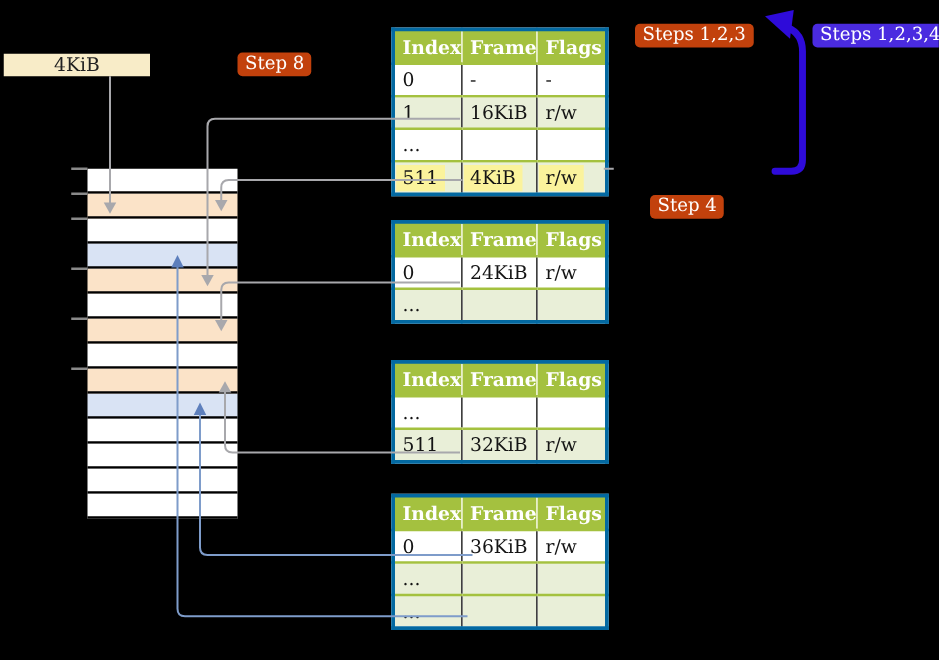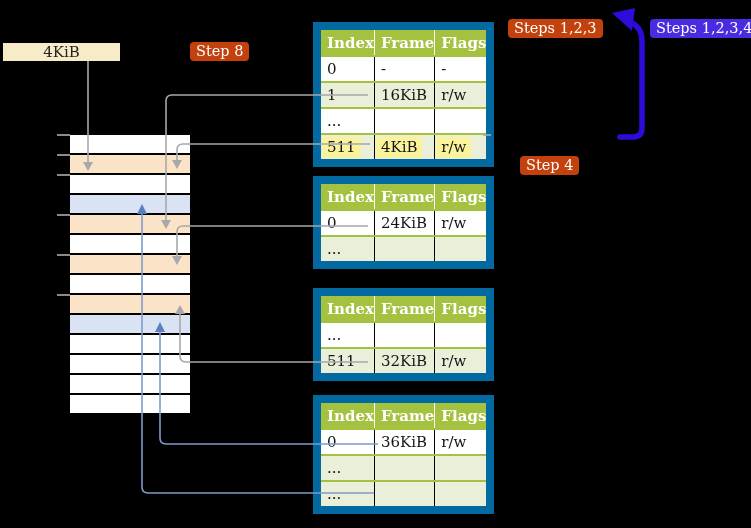--- a/index.html
+++ b/index.html
@@ -40,21 +40,21 @@
   .mrow{height:20px;box-sizing:border-box;border-bottom:2px solid #000;}
   .mrow.white{background:#ffffff;}
   .mrow.peach{background:#fbe3c8;}
   .mrow.blue{background:#d9e3f4;}
   .tick{width:13px;height:2px;background:#8a8a8a;}
 
   
   .ptable-wrap{width:176px;}
   table.ptable{
     border-collapse:collapse;table-layout:fixed;
-    border:8px solid #0369a1;
+    border:3px solid #0369a1;
     background:#fff;
   }
   table.ptable col.c-index{width:55px;}
   table.ptable col.c-frame{width:59px;}
   table.ptable col.c-flags{width:56px;}
   table.ptable th{
     background:#a4c13f;color:#fff;
     font-size:15px;font-weight:bold;text-align:left;
     height:25px;padding:0 0 0 6px;
   }

